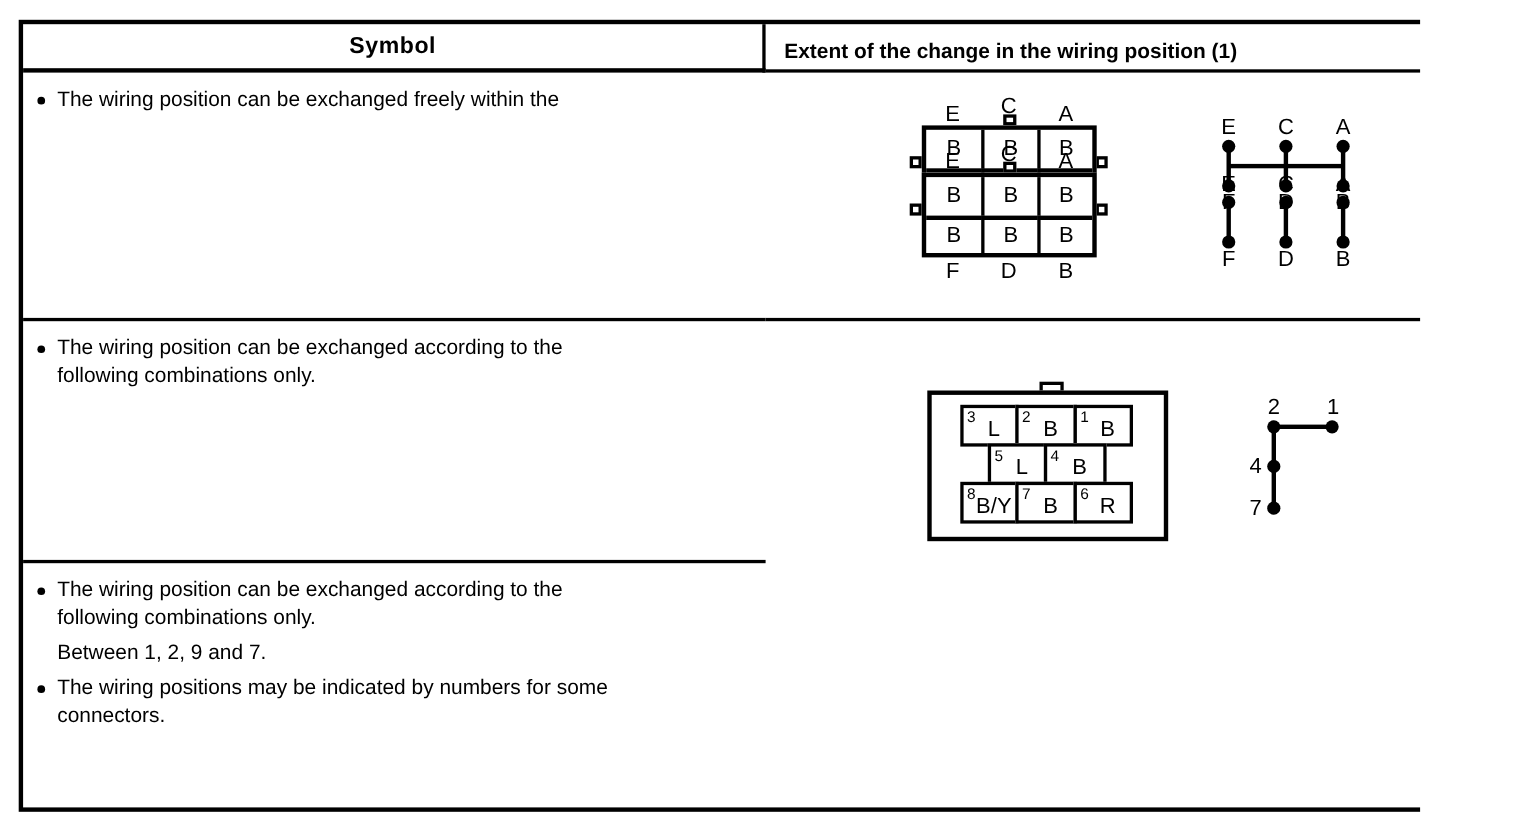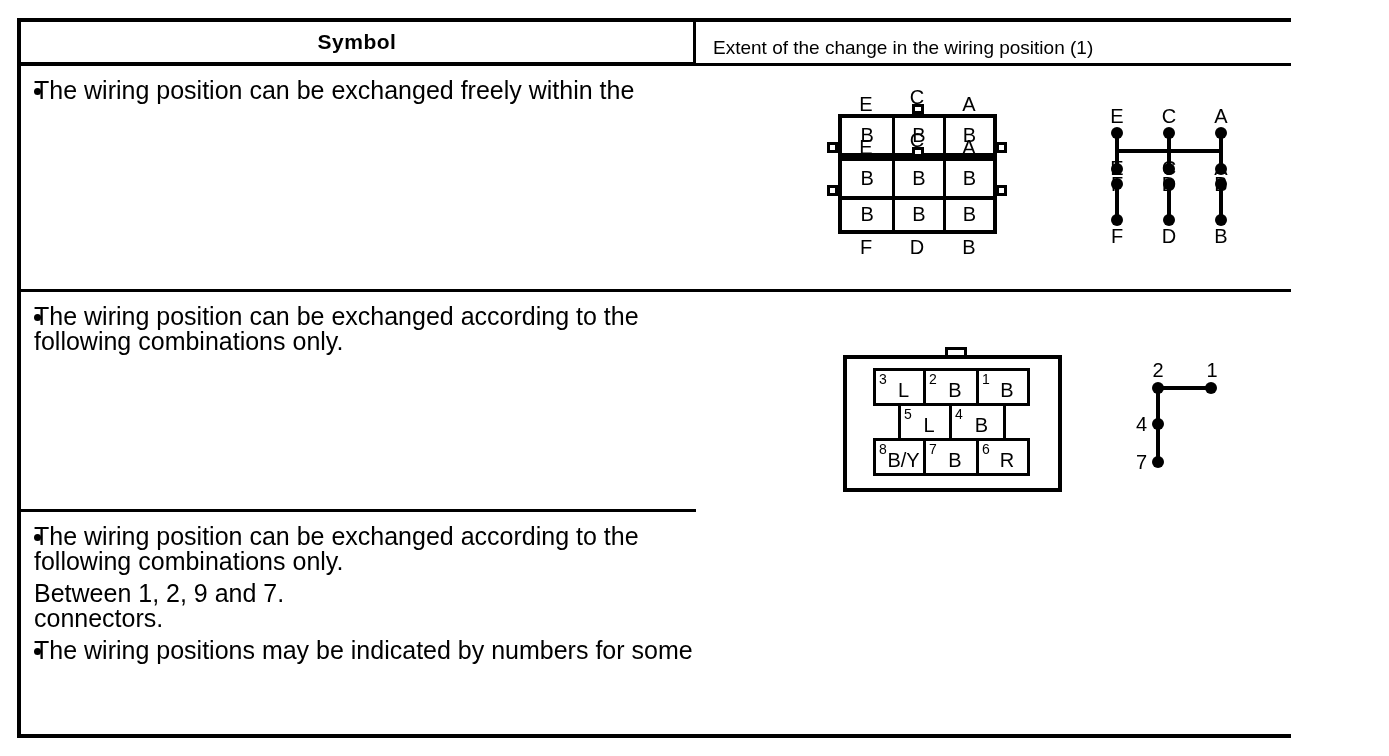--- a/index.html
+++ b/index.html
@@ -11,23 +11,23 @@
        border:4px solid #000;box-sizing:border-box;
        display:grid;grid-template-columns:675px 1fr;grid-template-rows:44px 226px 220px 1fr;}
   .hcell{border-bottom:4px solid #000;box-sizing:border-box;
          display:flex;align-items:center;justify-content:center;
          font-size:21px;font-weight:bold;letter-spacing:.5px;}
   .symcol{border-right:3px solid #000;box-sizing:border-box;}
   .cell{position:relative;border-bottom:3px solid #000;box-sizing:border-box;}
   .cell.last{border-bottom:none;}
 
   
-  .rtitle{position:absolute;left:17px;top:13px;font-size:19px;line-height:25px;white-space:nowrap;}
+  .rtitle{position:absolute;left:17px;top:13px;font-size:19px;line-height:25px;white-space:nowrap;font-weight:bold;}
   .mean{position:relative;padding-top:12px;}
-  .mline{position:relative;font-size:25px;line-height:25px;padding-left:13px;white-space:nowrap;}
+  .mline{position:relative;font-size:19px;line-height:25px;padding-left:31px;white-space:nowrap;}
   .mline.bullet::before{content:"";position:absolute;left:13px;top:10px;width:7px;height:7px;
                         border-radius:50%;background:#000;}
   .mline.gap{margin-top:7px;}
 
   
   .conn{position:absolute;width:159px;height:77px;border:4px solid #000;background:#fff;
         box-sizing:border-box;display:grid;grid-template-columns:1fr 1fr 1fr;grid-template-rows:1fr 1fr;}
   .conn .pc{display:flex;align-items:center;justify-content:center;font-size:20px;
             border-left:3px solid #000;border-top:4px solid #000;box-sizing:border-box;}
   .conn .pc:nth-child(3n+1){border-left:none;}
@@ -201,19 +201,19 @@
         <span class="slbl-r" style="left:423px;top:122px">4</span>
         <span class="slbl-r" style="left:423px;top:160px">7</span>
       </div>
     </div>
 
     <div class="cell last">
       <div class="mean">
         <div class="mline bullet">The wiring position can be exchanged according to the</div>
         <div class="mline">following combinations only.</div>
         <div class="mline gap">Between 1, 2, 9 and 7.</div>
+        <div class="mline bullet gap">The wiring positions may be indicated by numbers for some</div>
         <div class="mline">connectors.</div>
-        <div class="mline bullet gap">The wiring positions may be indicated by numbers for some</div>
       </div>
     </div>
 
   </div>
 </div>
 
 </body></html>

